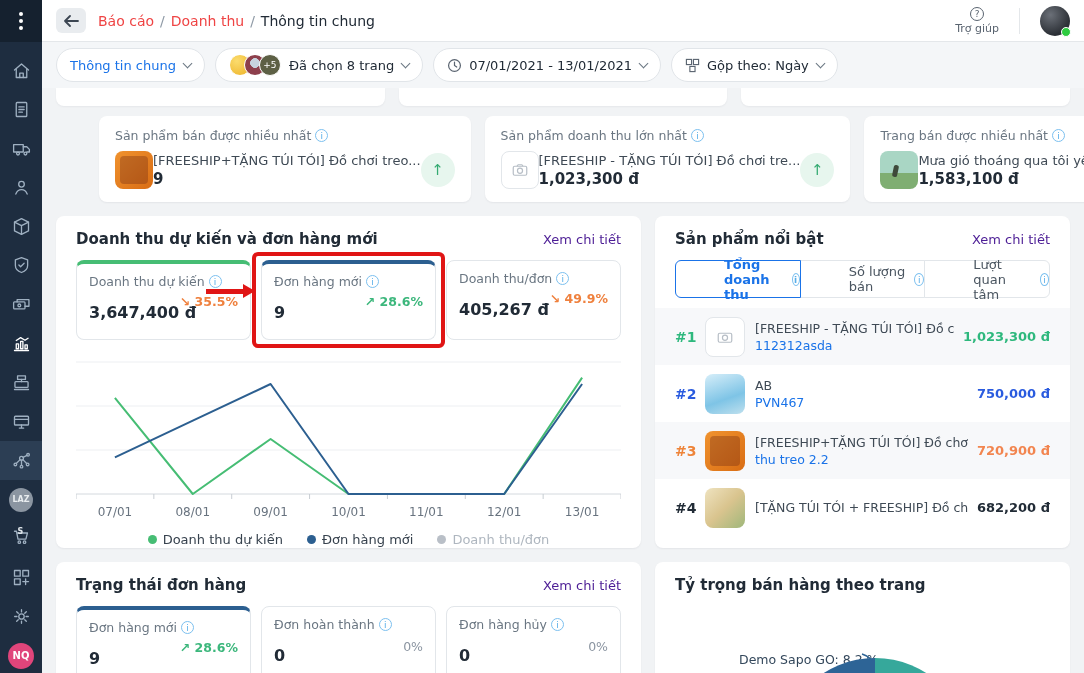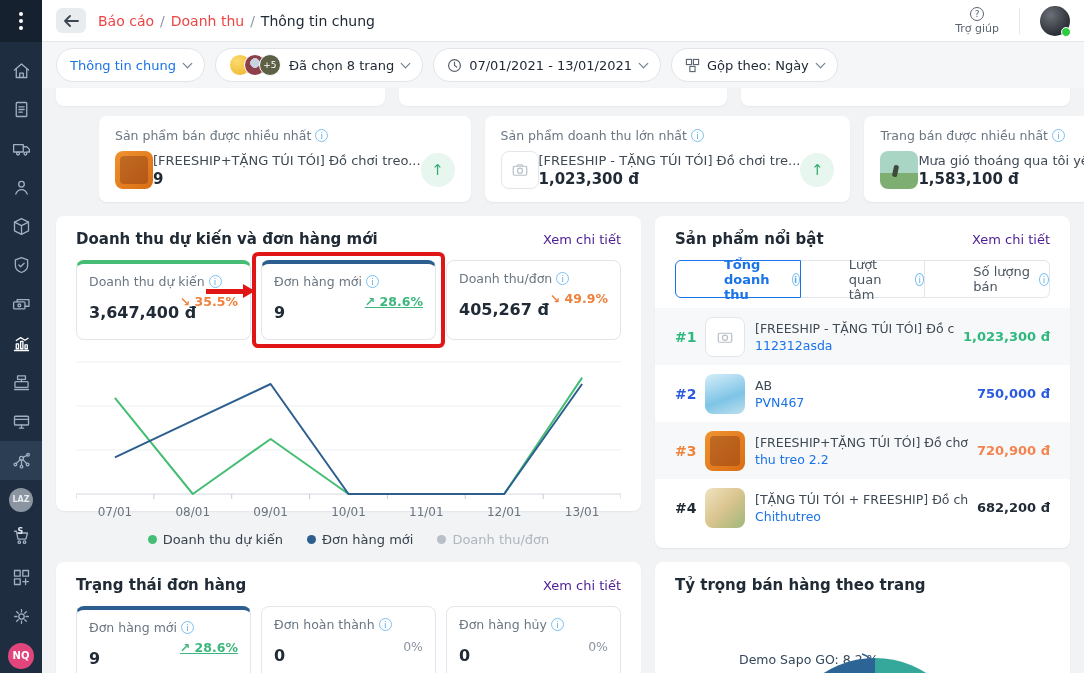--- a/index.html
+++ b/index.html
@@ -70,30 +70,30 @@
   .stat-mid { flex:1; min-width:0; }
   .stat-name { font-size:13px; color:#3f4a55; white-space:nowrap; overflow:hidden; }
   .stat-val { font-size:15px; font-weight:bold; color:#212b36; margin-top:2px; }
   .updot { width:34px; height:34px; border-radius:50%; background:#e7f6ee; color:#35ab72; font-size:15px; display:flex; align-items:center; justify-content:center; flex:none; }
 
   .cols { display:grid; grid-template-columns:585px 1fr; gap:14px; margin-top:14px; align-items:start; }
   .sec-head { display:flex; align-items:center; justify-content:space-between; }
   .sec-title { font-size:15px; font-weight:bold; color:#212b36; }
   .detail-link { font-size:13px; color:#4c1d95; cursor:pointer; text-decoration:none; }
 
-  .chart-card { padding:14px 20px 10px; height:295px; }
+  .chart-card { padding:14px 20px 10px; height:332px; }
   .metrics { display:flex; gap:10px; margin-top:12px; }
   .mtab-wrap { position:relative; flex:1; }
   .mtab { position:relative; height:80px; border:1px solid #e2e6ea; border-radius:8px; padding:10px 12px 0; background:#fff; cursor:pointer; }
   .mtab.green-top { border-top:4px solid #46bd74; }
   .mtab.blue-top { border-top:4px solid #2c5f90; }
   .mlbl { font-size:12.5px; color:#6a7682; }
   .mchg { position:absolute; right:12px; top:30px; font-size:12.5px; font-weight:600; }
   .mchg.down { color:#ef813e; }
-  .mchg.up { color:#3cb77c;text-decoration:underline; }
+  .mchg.up { color:#3cb77c; }
   .mchg.flat { color:#8b95a1; font-weight:normal; top:32px; }
   .mval { font-size:16px; font-weight:bold; color:#212b36; margin-top:14px; }
   .info { display:inline-block; width:13px; height:13px; border-radius:50%; border:1px solid #7cc0ef; color:#58aee8; font-size:9px; line-height:12px; text-align:center; vertical-align:1px; margin-left:4px; }
   .info::after { content:"i"; }
 
   .anno-box { position:absolute; left:-9px; right:-9px; top:-8px; bottom:-8px; border:4px solid #e01515; border-radius:6px; pointer-events:none; z-index:6; }
   .anno-arrow { position:absolute; left:-55px; top:29px; width:38px; height:5px; background:#e01515; z-index:7; pointer-events:none; }
   .anno-arrow::after { content:""; position:absolute; right:-11px; top:-5px; border-left:12px solid #e01515; border-top:7.5px solid transparent; border-bottom:7.5px solid transparent; }
 
   .chart-area { margin-top:12px; }
@@ -436,25 +436,25 @@
         <div class="sec-head">
           <span class="sec-title">Sản phẩm nổi bật</span>
           <a class="detail-link">Xem chi tiết</a>
         </div>
         <div class="ptabs">
           <div class="ptab active">
               <span>Tổng doanh thu</span>
               <span class="info"></span>
             </div>
           <div class="ptab">
+              <span>Số lượng bán</span>
+              <span class="info"></span>
+            </div>
+          <div class="ptab">
               <span>Lượt quan tâm</span>
-              <span class="info"></span>
-            </div>
-          <div class="ptab">
-              <span>Số lượng bán</span>
               <span class="info"></span>
             </div>
         </div>
         <div class="prows">
           <div class="prow alt">
             <span class="rank rk1">#1</span>
             <div class="pthumb th-cam">
                 <svg width="18" height="18" viewBox="0 0 24 24" style="margin:10px">
                   <rect x="3" y="7" width="18" height="12" rx="2" stroke="#b7bec6" fill="none" stroke-width="1.6"></rect>
                   <circle cx="12" cy="13" r="3.4" stroke="#b7bec6" fill="none" stroke-width="1.6"></circle>
@@ -482,21 +482,20 @@
               <div class="ptitle">[FREESHIP+TẶNG TÚI TỎI] Đồ chơi treo nôi c...</div>
               <div class="plink">thu treo 2.2</div>
             </div>
             <span class="pval pv3">720,900 đ</span>
           </div>
           <div class="prow">
             <span class="rank rk4">#4</span>
             <div class="pthumb th-toy"></div>
             <div class="ptexts">
               <div class="ptitle">[TẶNG TÚI TỎI + FREESHIP] Đồ chơi treo nôi c...</div>
-              <div class="plink">Chithutreo</div>
             </div>
             <span class="pval pv4">682,200 đ</span>
           </div>
         </div>
       </section>
 
       <section class="card status-card">
         <div class="sec-head">
           <span class="sec-title">Trạng thái đơn hàng</span>
           <a class="detail-link">Xem chi tiết</a>

